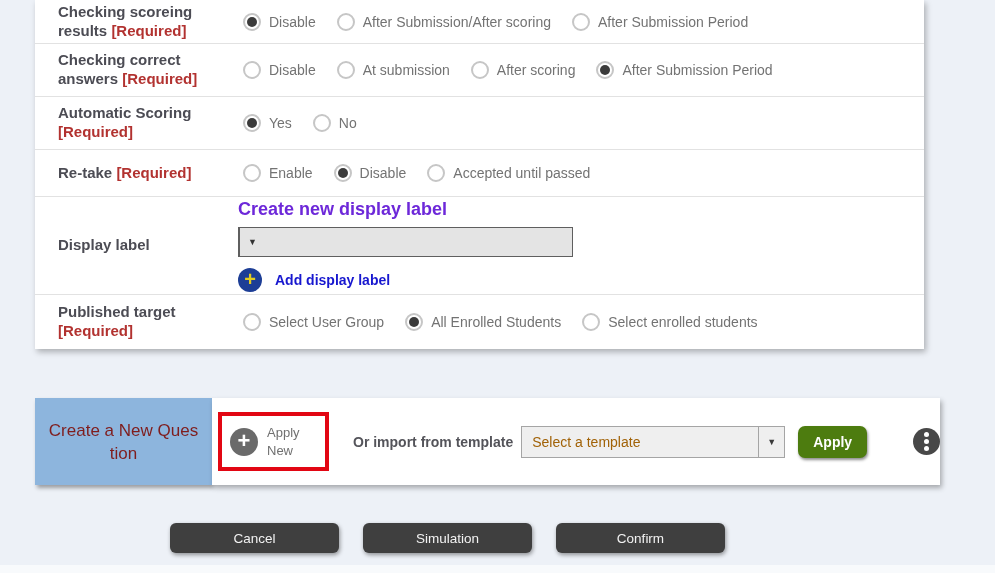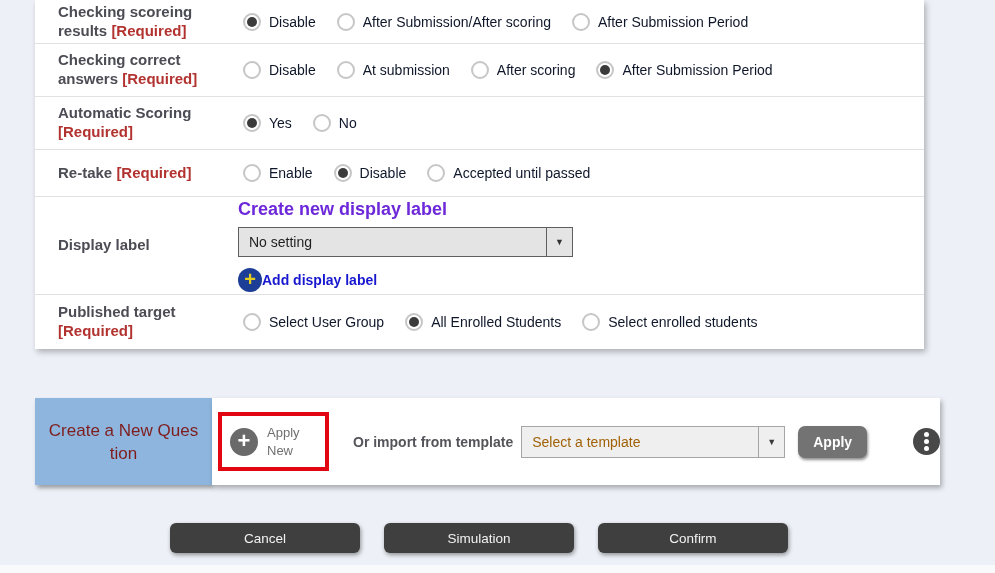--- a/index.html
+++ b/index.html
@@ -31,21 +31,21 @@
   .opt { display:flex; align-items:center; margin-right:21px; cursor:default; }
   .radio {
     width:18px; height:18px; border-radius:50%;
     border:2px solid #c6c6c6; background:#fff;
     display:inline-flex; align-items:center; justify-content:center;
     flex:0 0 18px;
   }
   .radio.checked::after {
     content:""; width:10px; height:10px; border-radius:50%; background:#3b3b3b;
   }
-  .opt-label { margin-left:8px; font-size:14px; color:#0f172a; white-space:nowrap; }
+  .opt-label { margin-left:8px; font-size:14px; color:#737373; white-space:nowrap; }
 
   .h52 { height:44px; } .h53 { height:53px; } .h47 { height:47px; }
   .h98 { height:98px; } .h54 { height:54px; }
 
   
   .dl-content { display:flex; flex-direction:column; margin-left:-5px; }
   .link {
     font-size:18px; font-weight:bold; color:#6d28d9;
     text-decoration:none; margin-bottom:7px; cursor:pointer;
   }
@@ -63,21 +63,21 @@
     font-size:9px; color:#333;
   }
   .dl-select { width:335px; }
   .add-row { display:flex; align-items:center; margin-top:11px; cursor:pointer; }
   .add-circle {
     width:24px; height:24px; border-radius:50%; background:#1d3e96;
     display:flex; align-items:center; justify-content:center;
     color:#e3cd1f; font-size:20px; font-weight:bold; line-height:1;
     flex:0 0 24px; padding-bottom:2px;
   }
-  .add-label { font-size:14px; font-weight:bold; color:#1717cf; }
+  .add-label { margin-left:13px; font-size:14px; font-weight:bold; color:#1717cf; }
 
   
   .create-section {
     position:absolute; left:35px; top:398px; width:889px; height:87px;
     display:flex;
   }
   .cq-title {
     width:177px; flex:0 0 177px; background:#8db5dd;
     display:flex; align-items:center; justify-content:center;
     padding:0 12px; text-align:center;
@@ -101,38 +101,38 @@
   }
   .cn-label {
     margin-left:9px; width:50px; font-size:13px; color:#707070; line-height:1.35;
     cursor:pointer;
   }
   .or-import { margin-left:24px; font-size:14px; font-weight:bold; color:#54545a; white-space:nowrap; }
   .tpl-select { width:264px; height:32px; margin-left:8px; background:#efefef; border-color:#a5a5a5; }
   .tpl-select .sel-text { color:#a16207; }
   .tpl-select .sel-arrow { border-left-color:#a5a5a5; color:#3a3a3a; }
   .apply-btn {
-    margin-left:13px; background:#737373; color:#fff; font-weight:bold;
+    margin-left:13px; background:#4d7c0f; color:#fff; font-weight:bold;
     font-size:14px; border:none; border-radius:7px; padding:8px 15px;
     box-shadow:1px 2px 3px rgba(0,0,0,0.45); cursor:pointer;
     font-family:inherit;
   }
   .kebab {
     margin-left:46px; width:27px; height:27px; border-radius:50%; background:#484848;
     display:flex; flex-direction:column; align-items:center; justify-content:center;
     gap:2px; cursor:pointer; flex:0 0 27px;
   }
   .kebab i { width:5px; height:5px; border-radius:50%; background:#fff; }
 
   
   .footer-buttons {
     position:absolute; left:170px; top:523px; display:flex; gap:24px;
   }
   .footer-btn {
-    width:190px; height:30px; background:#3f3f3f; color:#f2f2f2;
+    width:169px; height:30px; background:#3f3f3f; color:#f2f2f2;
     font-size:13.5px; border:none; border-radius:6px;
     display:flex; align-items:center; justify-content:center;
     box-shadow:1px 2px 4px rgba(0,0,0,0.4); cursor:pointer;
     font-family:inherit;
   }
   .bottom-strip {
     position:absolute; left:0; right:0; bottom:0; height:8px; background:#f8fafc;
   }
 </style>
 </head>
@@ -210,21 +210,20 @@
         <span class="opt-label">Accepted until passed</span>
       </div>
     </div>
   </div>
 
   <div class="row h98">
     <div class="row-label"><span>Display label</span></div>
     <div class="dl-content">
       <a class="link">Create new display label</a>
       <div class="selectbox dl-select">
-        <span class="sel-text">No setting</span>
         <span class="sel-arrow">▼</span>
       </div>
       <div class="add-row">
         <span class="add-circle">+</span>
         <span class="add-label">Add display label</span>
       </div>
     </div>
   </div>
 
   <div class="row h54">

